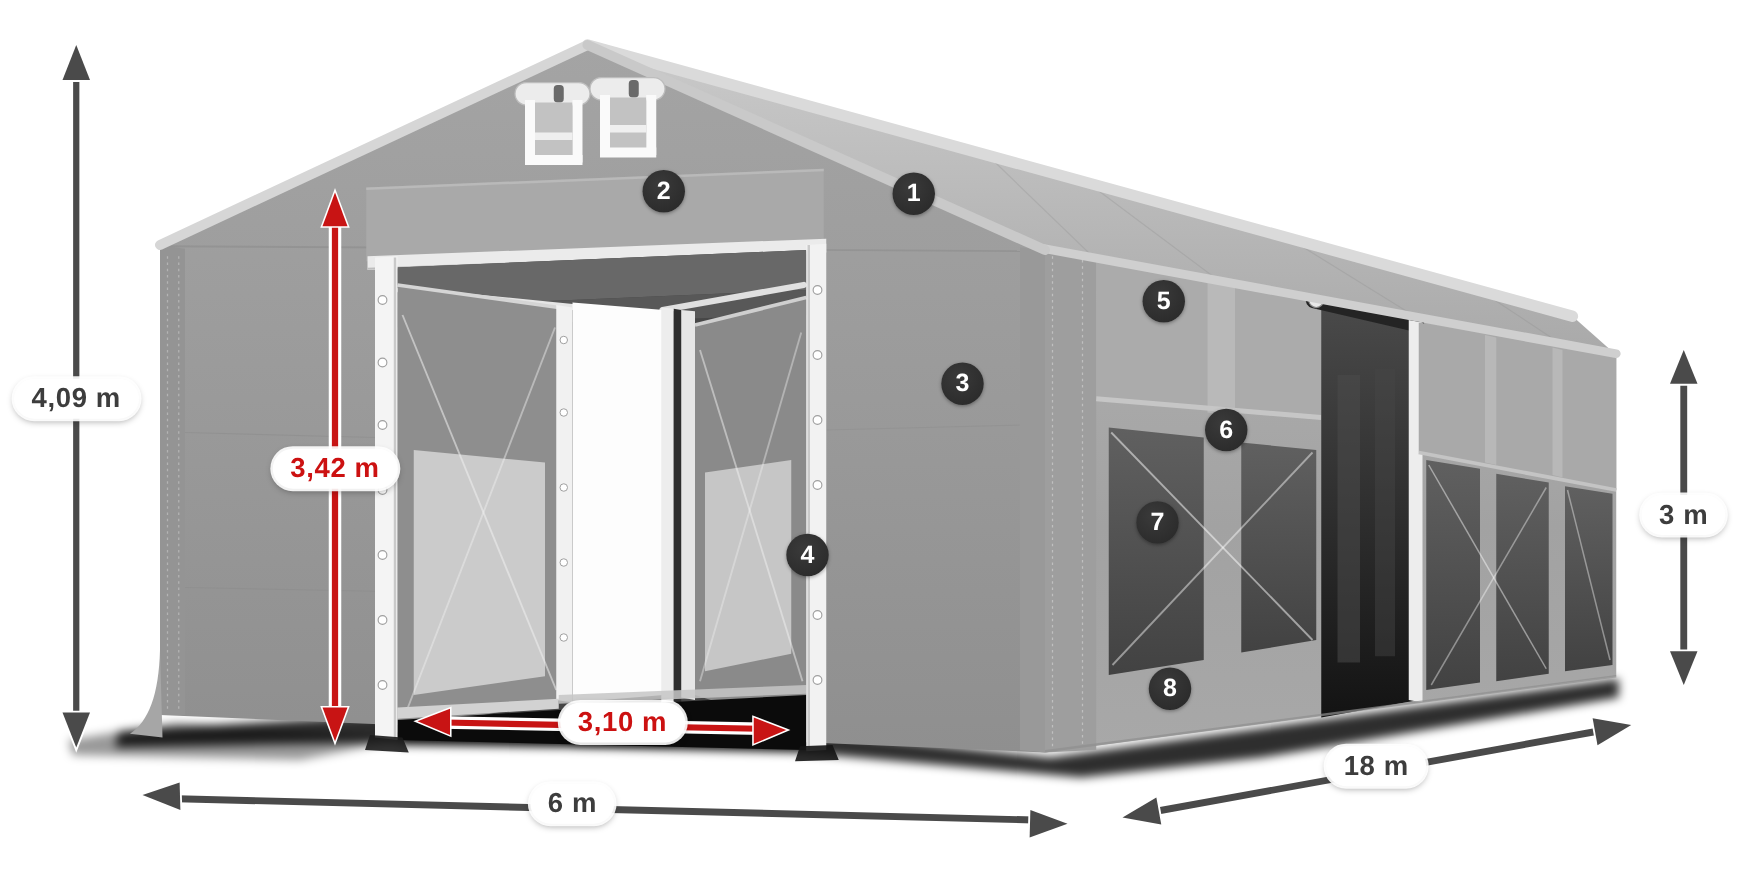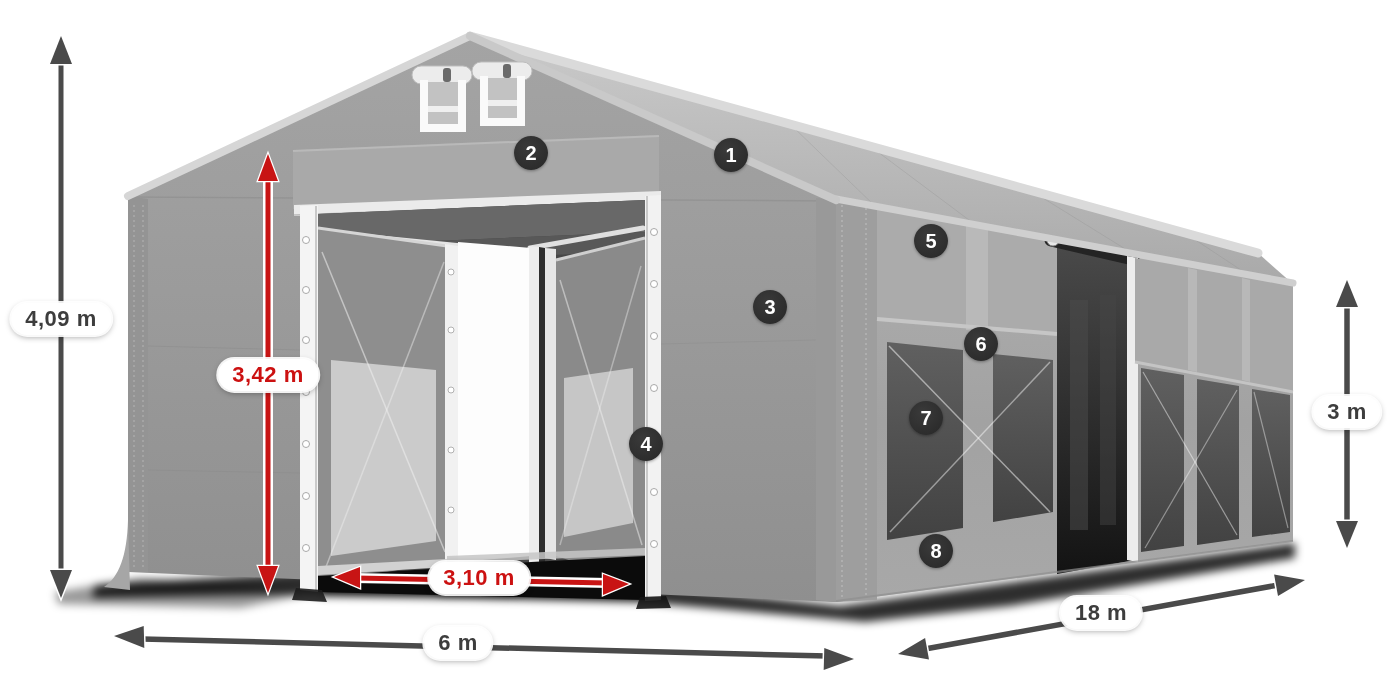--- a/index.html
+++ b/index.html
@@ -245,21 +245,21 @@
       <line x1="1347" y1="302" x2="1347" y2="526" stroke="#ffffff" stroke-width="11"></line>
       <line x1="1347" y1="304" x2="1347" y2="524" stroke="#4a4a4a" stroke-width="5.5"></line>
       <polygon points="1347,280 1336,307 1358,307" fill="#4a4a4a" stroke="#ffffff" stroke-width="3" paint-order="stroke"></polygon>
       <polygon points="1347,548 1336,521 1358,521" fill="#4a4a4a" stroke="#ffffff" stroke-width="3" paint-order="stroke"></polygon>
     </g>
   </g>
 </svg>
 
   <div class="pill gray" style="left:61px;top:319px">4,09 m</div>
   <div class="pill red" style="left:268px;top:375px">3,42 m</div>
-  <div class="pill red" style="left:479px;top:578px">3,10 m</div>
+  <div class="pill red" style="left:498px;top:578px">3,10 m</div>
   <div class="pill gray" style="left:458px;top:643px">6 m</div>
   <div class="pill gray" style="left:1101px;top:613px">18 m</div>
   <div class="pill gray" style="left:1347px;top:412px">3 m</div>
 
   <div class="badge" style="left:731px;top:155px">1</div>
   <div class="badge" style="left:531px;top:153px">2</div>
   <div class="badge" style="left:770px;top:307px">3</div>
   <div class="badge" style="left:646px;top:444px">4</div>
   <div class="badge" style="left:931px;top:241px">5</div>
   <div class="badge" style="left:981px;top:344px">6</div>

